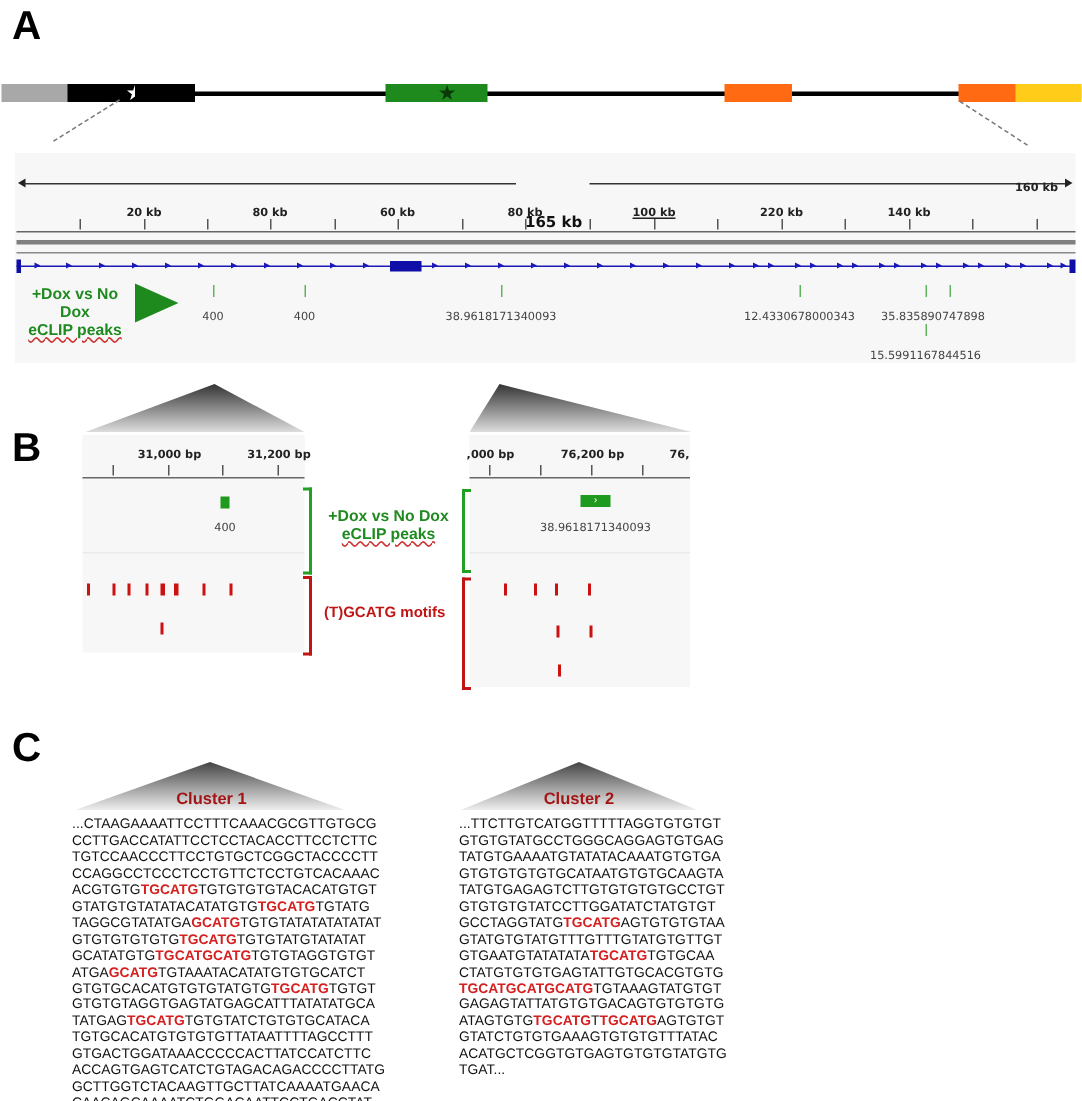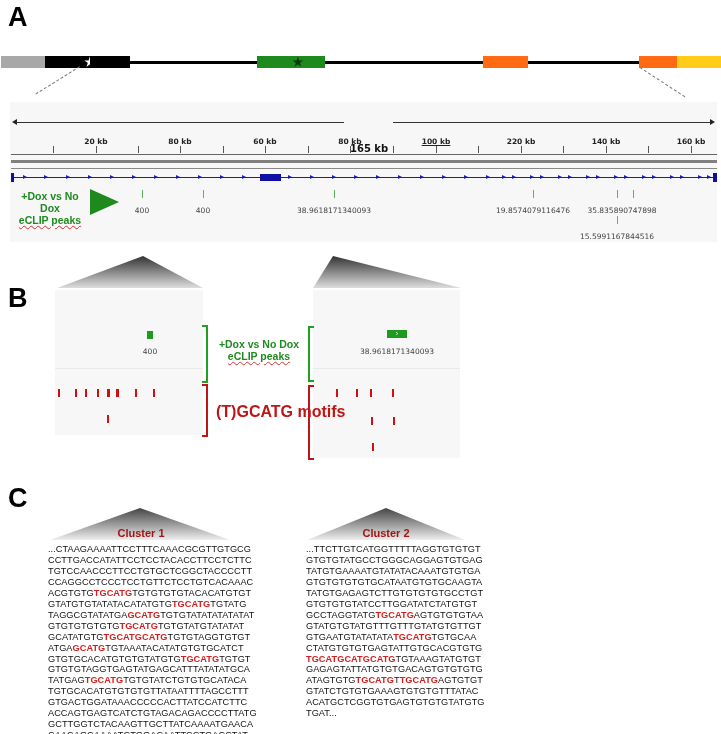--- a/index.html
+++ b/index.html
@@ -29,21 +29,21 @@
   .green-label { position:absolute; color:#1f8a1f; font-weight:bold; font-size:10.5px; text-align:center; line-height:12px; }
   .green-label .ul { text-decoration:underline wavy #cc3333; text-decoration-thickness:1px; }
   .big-tri { position:absolute; width:0; height:0; border-top:13px solid transparent; border-bottom:13px solid transparent; border-left:29px solid #1e8a1e; }
 
   
   .zoom-tri { position:absolute; }
   .b-panel { position:absolute; background:#f7f7f7; }
   .b-axis { position:absolute; background:#fff; }
   .red-tick { position:absolute; width:2px; height:8px; background:#cc1111; }
   .bracket { position:absolute; border:2.5px solid; }
-  .motif-label { position:absolute; color:#c01515; font-weight:bold; font-size:16px; }
+  .motif-label { position:absolute; color:#c01515; font-weight:bold; font-size:10px; }
 
   
   .cluster-title { position:absolute; color:#a31515; font-weight:bold; font-size:11px; transform:translateX(-50%); white-space:nowrap; }
   .seq { position:absolute; font-family:"Liberation Sans", sans-serif; font-size:9.2px; line-height:10.95px; color:#111; white-space:pre; letter-spacing:0.05px; }
   .seq .hl { color:#d42020; font-weight:bold; }
 </style>
 </head>
 <body>
 
 <div class="panel-letter" style="left:8px;top:2px;">A</div>
@@ -78,21 +78,21 @@
   <div class="span-line" style="left:383px;width:318px;"></div>
   <div style="position:absolute;left:700px;top:17px;width:0;height:0;border-top:3px solid transparent;border-bottom:3px solid transparent;border-left:5px solid #222;"></div>
 
   <span class="tick-label" style="left:86px;top:35px;">20 kb</span>
   <span class="tick-label" style="left:170px;top:35px;">80 kb</span>
   <span class="tick-label" style="left:255px;top:35px;">60 kb</span>
   <span class="tick-label" style="left:340px;top:35px;">80 kb</span>
   <span class="tick-label" style="left:426px;top:35px;text-decoration:underline;">100 kb</span>
   <span class="tick-label" style="left:511px;top:35px;">220 kb</span>
   <span class="tick-label" style="left:596px;top:35px;">140 kb</span>
-  <span class="tick-label" style="left:681px;top:35px;">160 kb</span>
+  <span class="tick-label" style="left:681px;top:18px;">160 kb</span>
 
   <div class="tick" style="left:43px;top:44px;"></div>
   <div class="tick" style="left:86px;top:44px;"></div>
   <div class="tick" style="left:128px;top:44px;"></div>
   <div class="tick" style="left:170px;top:44px;"></div>
   <div class="tick" style="left:213px;top:44px;"></div>
   <div class="tick" style="left:255px;top:44px;"></div>
   <div class="tick" style="left:298px;top:44px;"></div>
   <div class="tick" style="left:340px;top:44px;"></div>
   <div class="tick" style="left:383px;top:44px;"></div>
@@ -158,21 +158,21 @@
   </div>
   <div class="big-tri" style="left:80px;top:87px;"></div>
 
   <div class="peak" style="left:132px;top:88px;"></div>
   <span class="peak-label" style="left:132px;top:104px;">400</span>
   <div class="peak" style="left:193px;top:88px;"></div>
   <span class="peak-label" style="left:193px;top:104px;">400</span>
   <div class="peak" style="left:324px;top:88px;"></div>
   <span class="peak-label" style="left:324px;top:104px;">38.9618171340093</span>
   <div class="peak" style="left:523px;top:88px;"></div>
-  <span class="peak-label" style="left:523px;top:104px;">19.8574079116476</span>
+  <span class="peak-label" style="left:523px;top:104px;">12.4330678000343</span>
   <div class="peak" style="left:607px;top:88px;"></div>
   <div class="peak" style="left:623px;top:88px;"></div>
   <span class="peak-label" style="left:612px;top:104px;">35.835890747898</span>
   <div class="peak" style="left:607px;top:114px;"></div>
   <span class="peak-label" style="left:607px;top:130px;">15.5991167844516</span>
 </div>
 
 <div class="panel-letter" style="left:8px;top:283px;">B</div>
 
 <svg class="zoom-tri" style="left:57px;top:256px;" width="146" height="32">
@@ -188,39 +188,58 @@
   <defs>
     <linearGradient id="g2" x1="0" y1="0" x2="0" y2="1">
       <stop offset="0" stop-color="#333"></stop>
         <stop offset="1" stop-color="#ddd"></stop>
     </linearGradient>
   </defs>
   <polygon points="0,32 20,0 148,32" fill="url(#g2)"></polygon>
 </svg>
 
 <div class="b-panel" style="left:55px;top:290px;width:148px;height:145px;">
+  <div class="b-axis" style="left:0;top:0;width:148px;height:30px;background:#f7f7f7;">
+    <span class="tick-label" style="left:58px;top:8px;">31,000 bp</span>
+    <span class="tick-label" style="left:131px;top:8px;">31,200 bp</span>
+    <div class="tick" style="left:20px;top:20px;"></div>
+    <div class="tick" style="left:57px;top:20px;"></div>
+    <div class="tick" style="left:93px;top:20px;"></div>
+    <div class="tick" style="left:130px;top:20px;"></div>
+    <div class="axis-line" style="left:0;top:28px;width:148px;"></div>
+  </div>
   <div style="position:absolute;left:92px;top:41px;width:6px;height:8px;background:#1e9a1e;"></div>
   <span class="peak-label" style="left:95px;top:57px;">400</span>
   <div style="position:absolute;left:0;top:78px;width:148px;height:1px;background:#eaeaea;"></div>
   <div>
     <div class="red-tick" style="left:3px;top:99px;"></div>
     <div class="red-tick" style="left:20px;top:99px;"></div>
     <div class="red-tick" style="left:30px;top:99px;"></div>
     <div class="red-tick" style="left:42px;top:99px;"></div>
     <div class="red-tick" style="left:52px;top:99px;width:3px;"></div>
     <div class="red-tick" style="left:61px;top:99px;width:3px;"></div>
     <div class="red-tick" style="left:80px;top:99px;"></div>
     <div class="red-tick" style="left:98px;top:99px;"></div>
   </div>
   <div>
     <div class="red-tick" style="left:52px;top:125px;"></div>
   </div>
 </div>
 
 <div class="b-panel" style="left:313px;top:290px;width:147px;height:168px;">
+  <div class="b-axis" style="left:0;top:0;width:147px;height:30px;background:#f7f7f7;">
+    <span class="tick-label" style="left:14px;top:8px;">,000 bp</span>
+    <span class="tick-label" style="left:82px;top:8px;">76,200 bp</span>
+    <span class="tick-label" style="left:140px;top:8px;">76,</span>
+    <div class="tick" style="left:13px;top:20px;"></div>
+    <div class="tick" style="left:47px;top:20px;"></div>
+    <div class="tick" style="left:81px;top:20px;"></div>
+    <div class="tick" style="left:115px;top:20px;"></div>
+    <div class="axis-line" style="left:0;top:28px;width:147px;"></div>
+  </div>
   <div style="position:absolute;left:74px;top:40px;width:20px;height:8px;background:#1e9a1e;color:#fff;font-size:7px;line-height:8px;text-align:center;">
     <span>›</span>
   </div>
   <span class="peak-label" style="left:84px;top:57px;">38.9618171340093</span>
   <div style="position:absolute;left:0;top:78px;width:147px;height:1px;background:#eaeaea;"></div>
   <div>
     <div class="red-tick" style="left:23px;top:99px;"></div>
     <div class="red-tick" style="left:43px;top:99px;"></div>
     <div class="red-tick" style="left:57px;top:99px;"></div>
     <div class="red-tick" style="left:79px;top:99px;"></div>

